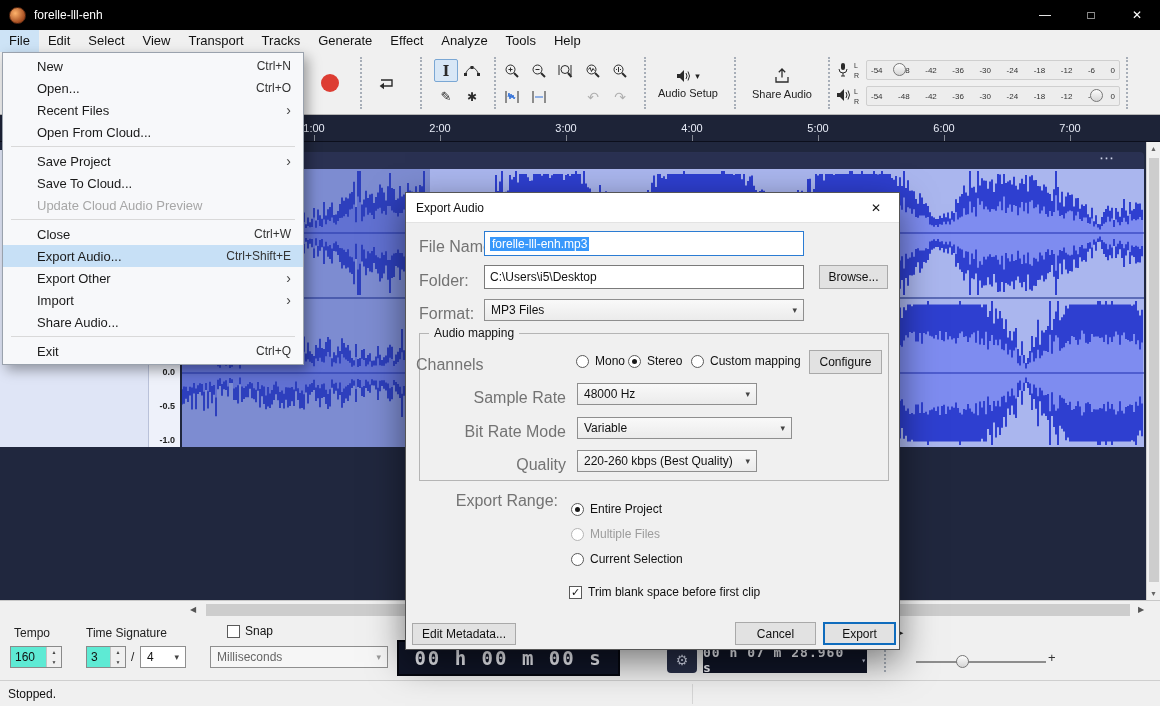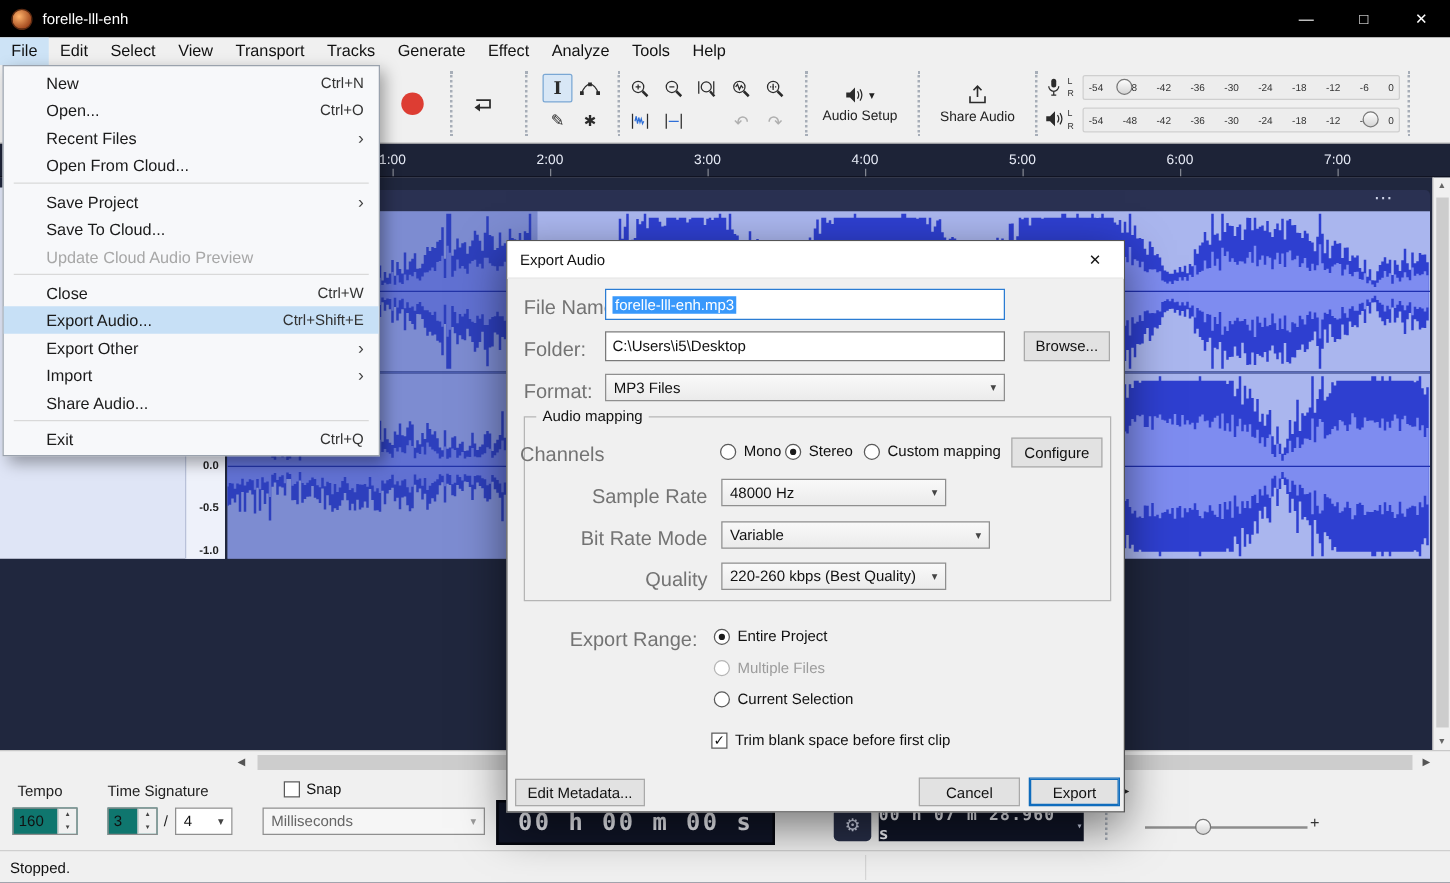--- a/index.html
+++ b/index.html
@@ -44,21 +44,21 @@
   .combo .arr{font-size:9px;color:#444;margin-left:6px;}
   .btn{position:absolute;background:#e2e2e2;border:1px solid #a9a9a9;display:flex;align-items:center;justify-content:center;font-size:12px;color:#111;}
   .radio{position:absolute;display:flex;align-items:center;font-size:12px;}
   .rb{width:13px;height:13px;border:1px solid #5a5a5a;border-radius:50%;background:#fff;margin-right:6px;position:relative;flex:none;}
   .rb.sel::after{content:"";position:absolute;inset:3px;background:#1a1a1a;border-radius:50%;}
   .radio.dis{color:#9c9c9c;}
   .radio.dis .rb{border-color:#b5b5b5;}
   .cbx{width:13px;height:13px;border:1px solid #5a5a5a;background:#fff;display:flex;align-items:center;justify-content:center;font-size:11px;color:#111;flex:none;}
   .group-legend{position:absolute;background:#f0f0f0;padding:0 5px;font-size:12px;}
   
-  .spin{position:absolute;background:#0f766e;border:1px solid #8a8a8a;display:flex;height:22px;}
+  .spin{position:absolute;background:#5eead4;border:1px solid #8a8a8a;display:flex;height:22px;}
   .spin-val{flex:1;font-size:12px;padding:3px 4px;}
   .spin-btns{width:15px;border-left:1px solid #c4c4c4;display:flex;flex-direction:column;background:#f0f0f0;}
   .spin-btns span{flex:1;display:flex;align-items:center;justify-content:center;font-size:5px;color:#444;}
   .timedisp{position:absolute;background:#101527;color:#f4f5fb;display:flex;align-items:center;justify-content:center;font-family:"DejaVu Sans Mono",monospace;}
   .blabel{position:absolute;font-size:12px;color:#222;}
 </style>
 </head>
 <body>
 
 <div class="abs" style="left:0;top:0;width:1160px;height:30px;background:#000;display:flex;align-items:center;">
@@ -475,21 +475,21 @@
     <span>Variable</span>
     <span class="arr">▾</span>
   </div>
 
   <span class="dlg-label" style="left:10px;top:263px;width:150px;text-align:right;">Quality</span>
   <div class="combo" style="left:171px;top:257px;width:180px;">
     <span>220-260 kbps (Best Quality)</span>
     <span class="arr">▾</span>
   </div>
 
-  <span class="dlg-label" style="left:0px;top:311px;width:152px;text-align:right;">Export Range:</span>
+  <span class="dlg-label" style="left:0px;top:299px;width:152px;text-align:right;">Export Range:</span>
   <label class="radio" style="left:165px;top:309px;">
     <span class="rb sel"></span>
     <span>Entire Project</span>
   </label>
   <label class="radio dis" style="left:165px;top:334px;">
     <span class="rb"></span>
     <span>Multiple Files</span>
   </label>
   <label class="radio" style="left:165px;top:359px;">
     <span class="rb"></span>

